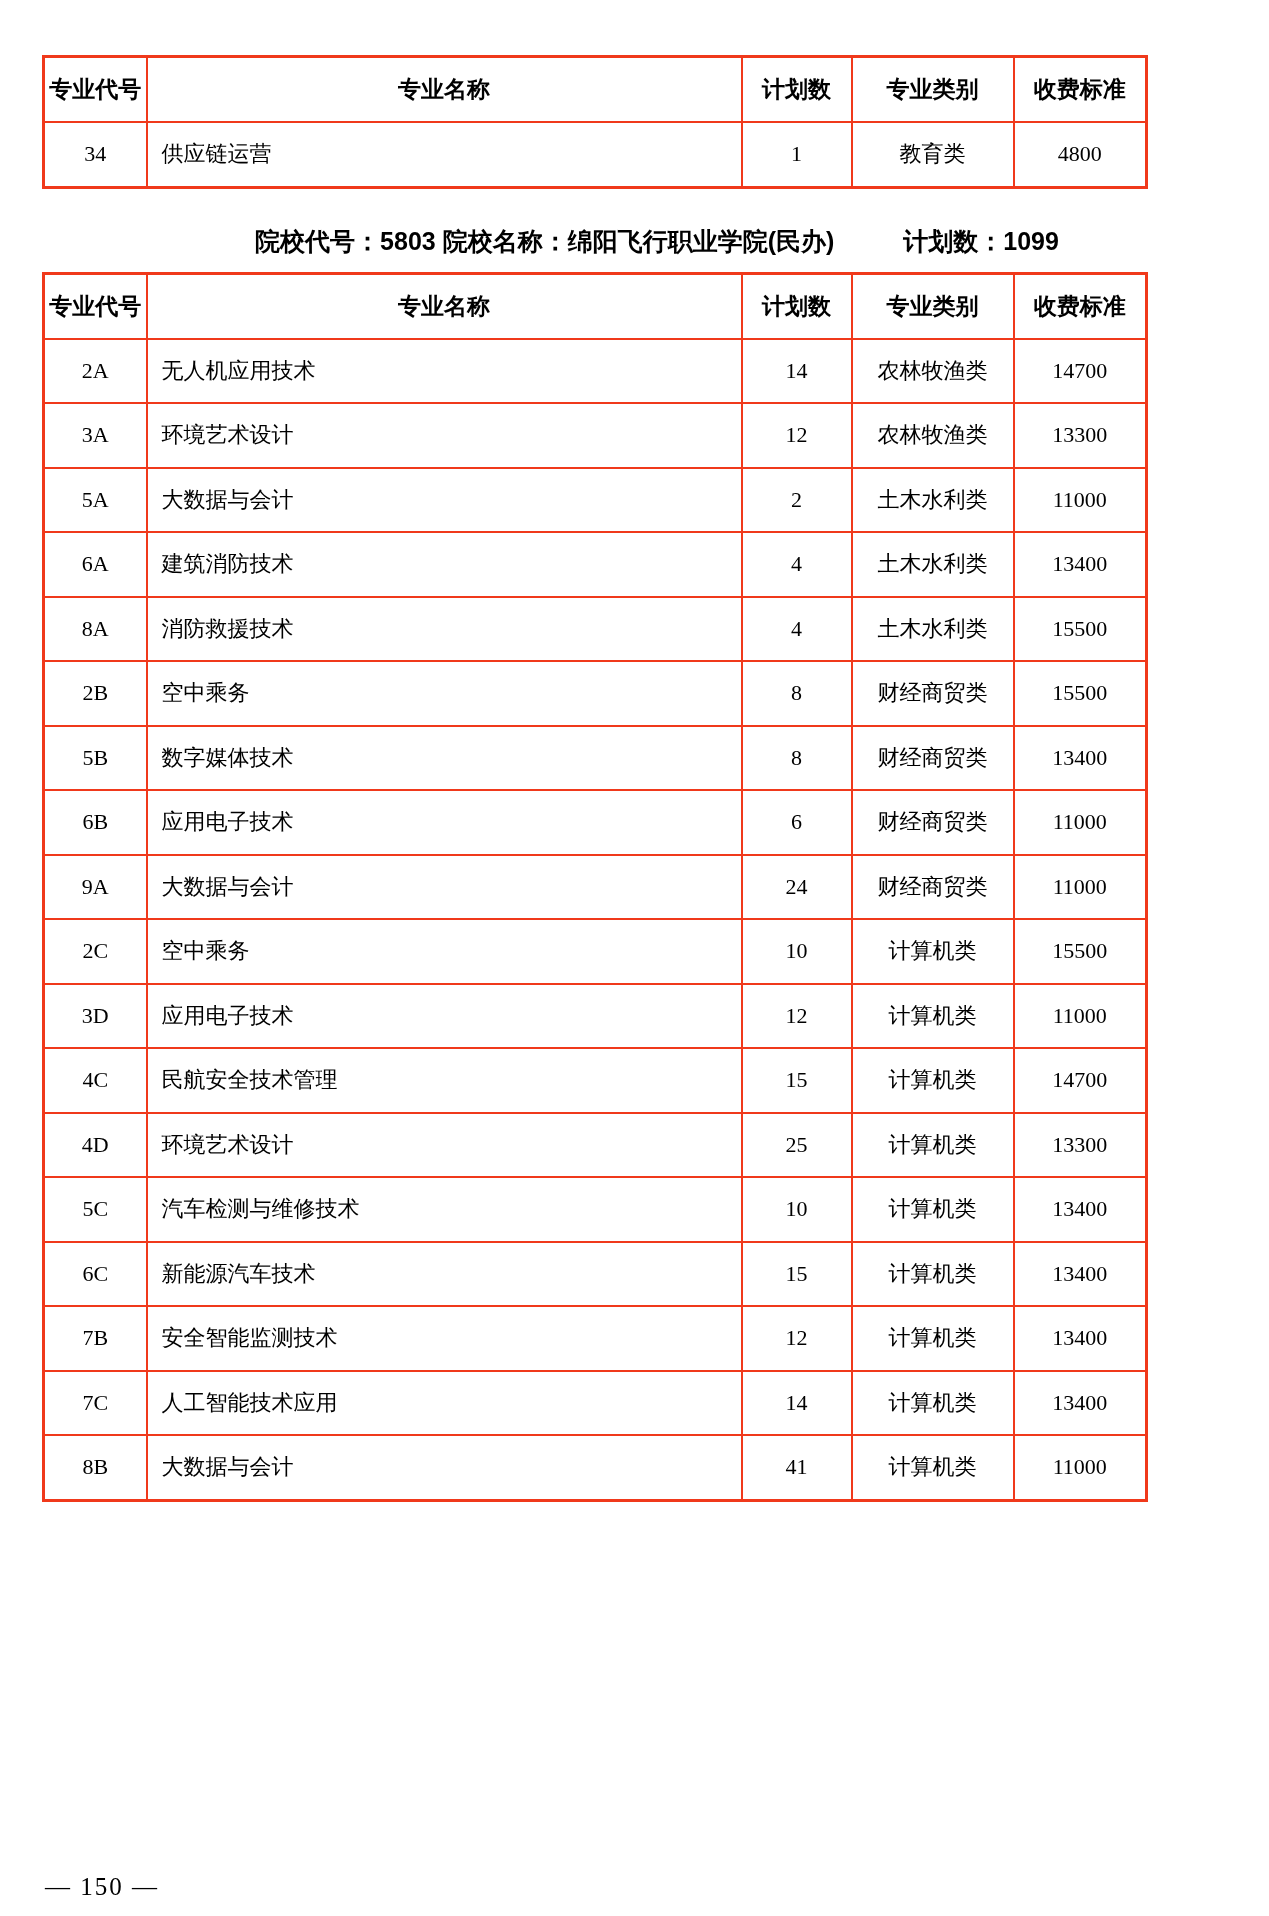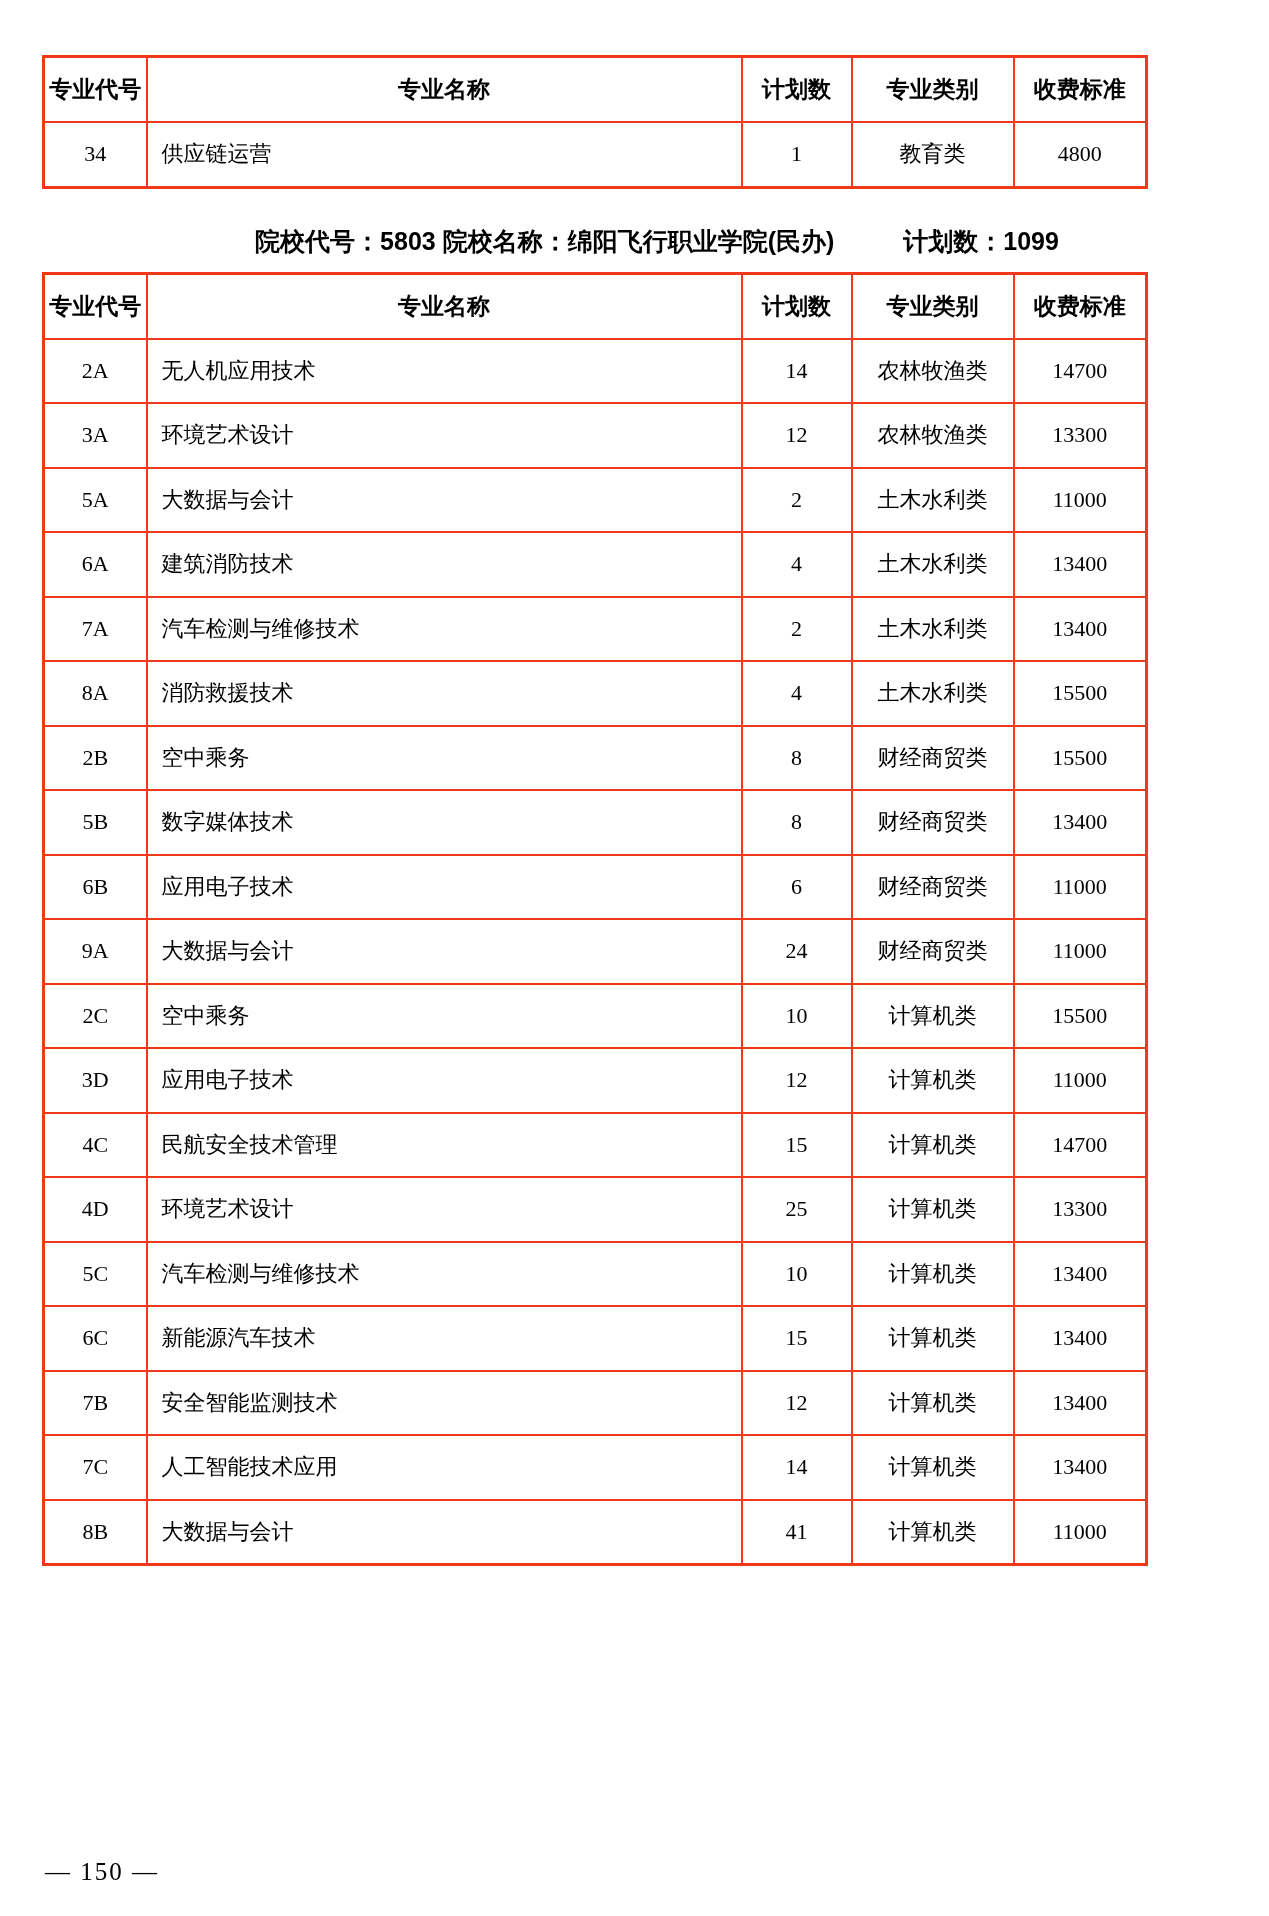--- a/index.html
+++ b/index.html
@@ -59,21 +59,21 @@
     color: #000000;
     white-space: nowrap;
     text-align: center;
   }
   .college-header .plan-part {
     margin-left: 62px;
   }
   .page-number {
     position: absolute;
     left: 45px;
-    bottom: 30px;
+    bottom: 15px;
     font-size: 25px;
     color: #000000;
     letter-spacing: 2px;
   }
 </style>
 </head>
 <body>
 
 <div class="page">
 
@@ -151,27 +151,20 @@
           <td>11000</td>
         </tr>
         <tr>
           <td>6A</td>
           <td class="name-col">建筑消防技术</td>
           <td>4</td>
           <td>土木水利类</td>
           <td>13400</td>
         </tr>
         <tr>
-          <td>7A</td>
-          <td class="name-col">汽车检测与维修技术</td>
-          <td>2</td>
-          <td>土木水利类</td>
-          <td>13400</td>
-        </tr>
-        <tr>
           <td>8A</td>
           <td class="name-col">消防救援技术</td>
           <td>4</td>
           <td>土木水利类</td>
           <td>15500</td>
         </tr>
         <tr>
           <td>2B</td>
           <td class="name-col">空中乘务</td>
           <td>8</td>

